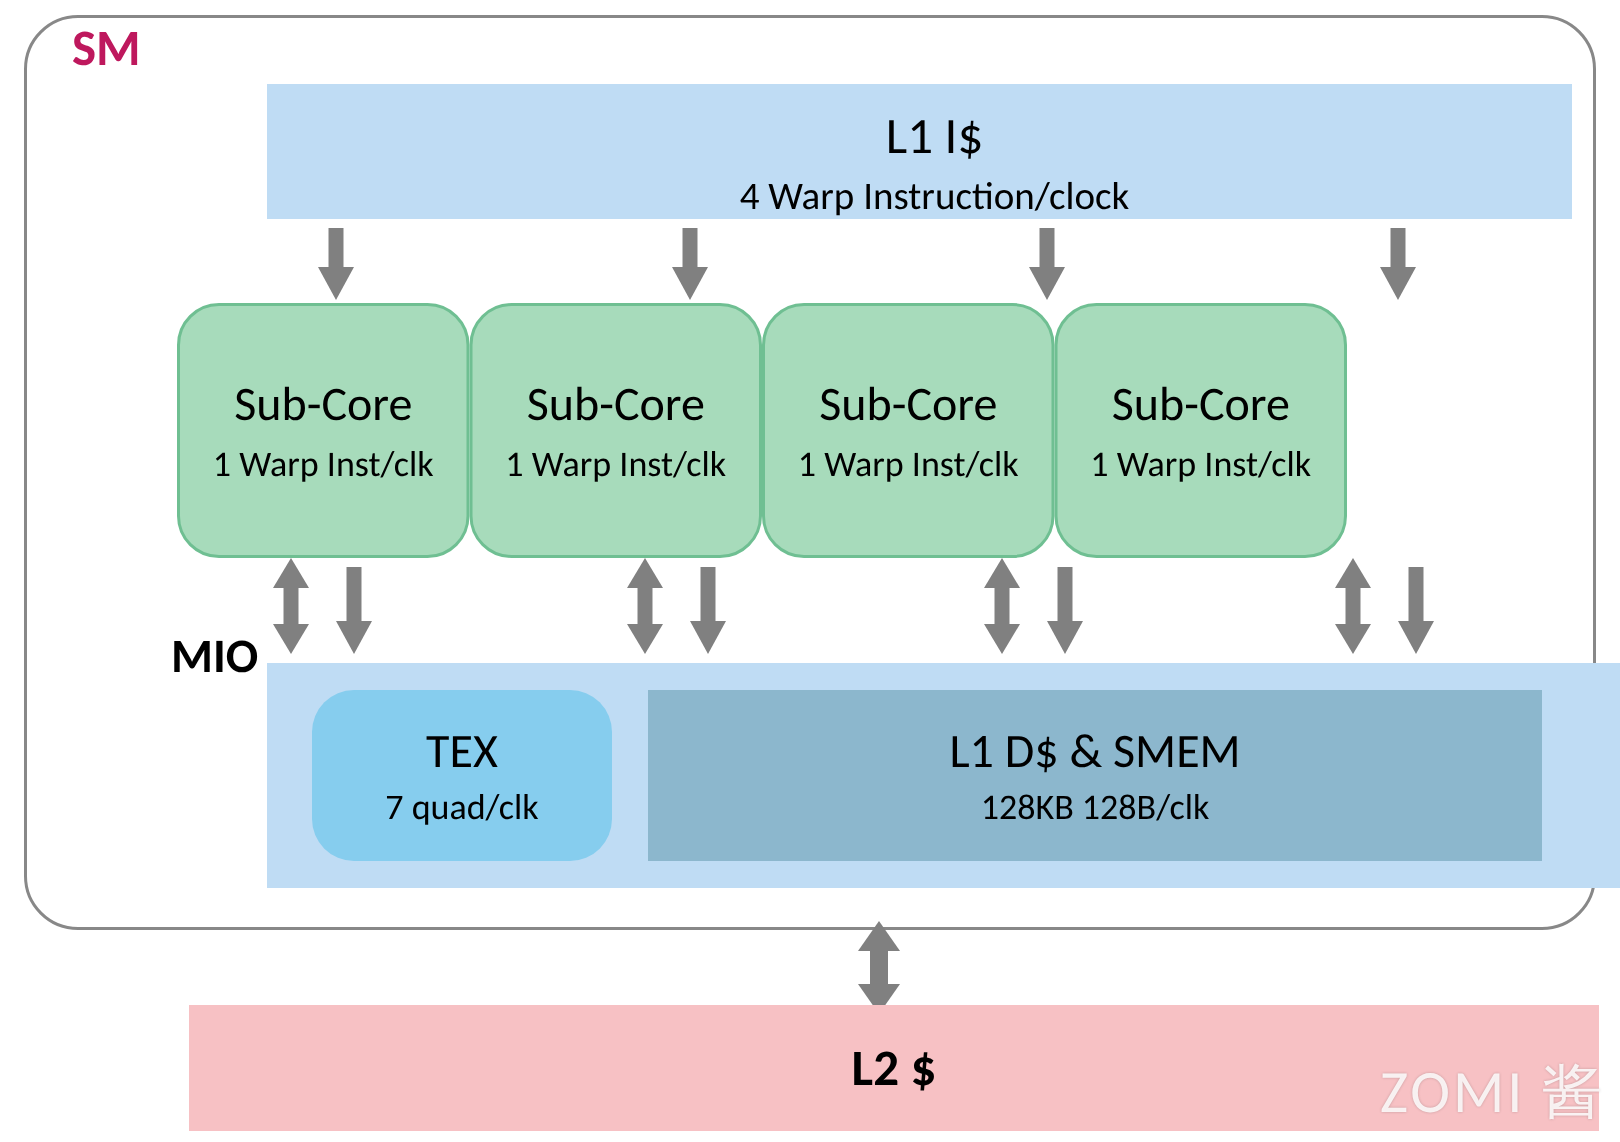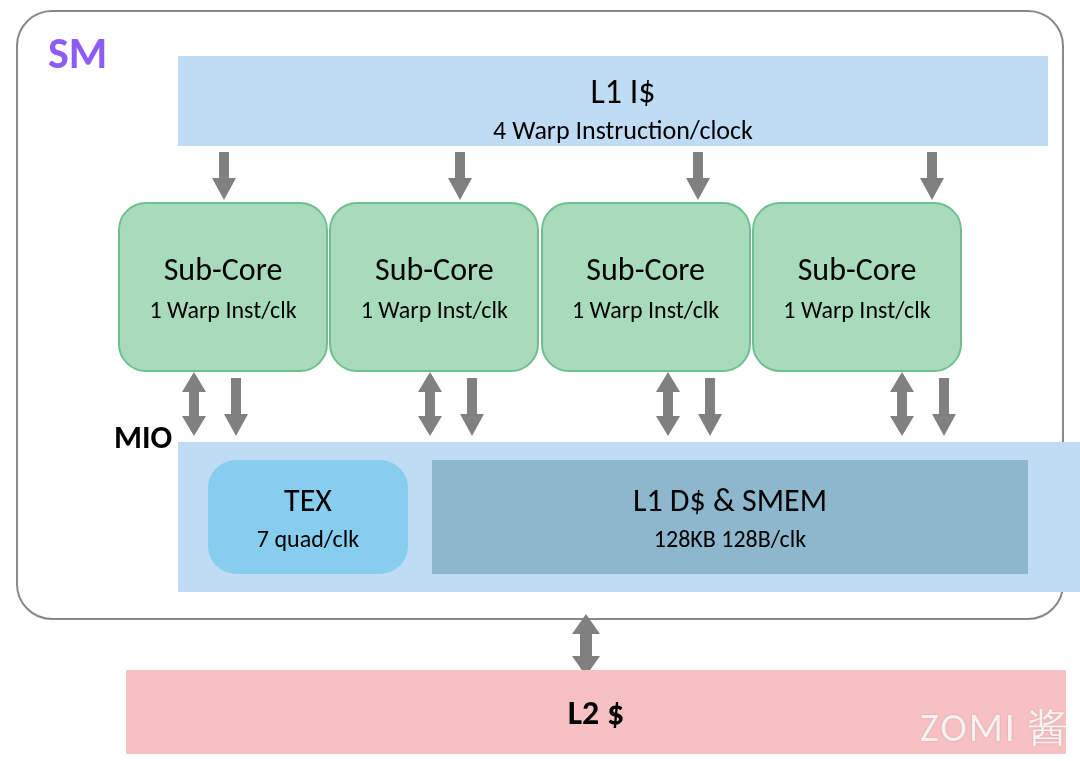--- a/index.html
+++ b/index.html
@@ -17,24 +17,24 @@
     top: 10px;
     width: 1048px;
     height: 610px;
     border: 2px solid #888;
     border-radius: 36px;
     background: #fff;
   }
   .sm-label {
     position: absolute;
     left: 30px;
-    top: 14px;
-    font-size: 44px;
+    top: 0;
+    font-size: 34px;
     font-weight: bold;
-    color: #8b5cf6;
+    color: #be185d;
   }
   .l1i {
     position: absolute;
     left: 160px;
     top: 44px;
     width: 870px;
     height: 90px;
     background: #bfdcf4;
     text-align: center;
     display: flex;
@@ -46,21 +46,21 @@
   .l1i .title { font-size: 34px; }
   .l1i .sub { font-size: 26px; margin-top: 2px; }
 
   .arrow-row1 { position: absolute; top: 136px; left: 0; width: 100%; height: 56px; }
   .arrow-row2 { position: absolute; top: 360px; left: 0; width: 100%; height: 56px; }
 
   .subcores {
     position: absolute;
     left: 100px;
     top: 190px;
-    width: 844px;
+    width: 780px;
     height: 170px;
     display: flex;
     justify-content: space-between;
   }
   .subcore {
     width: 210px;
     height: 170px;
     background: #a7dbbb;
     border: 2px solid #6fbf92;
     border-radius: 28px;

